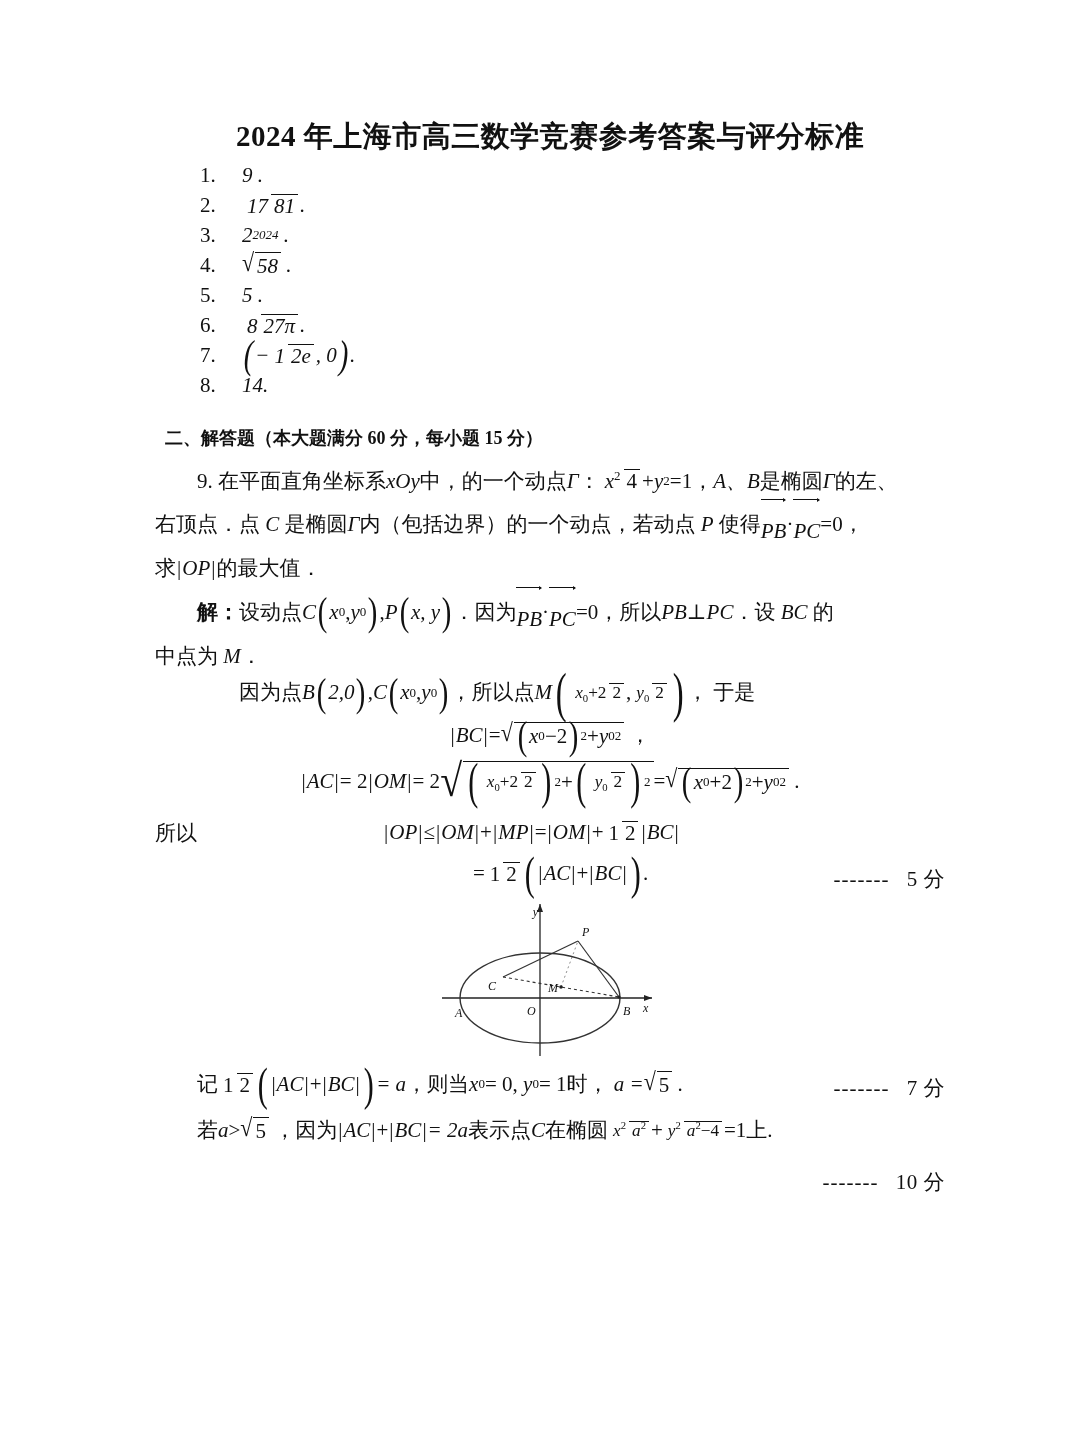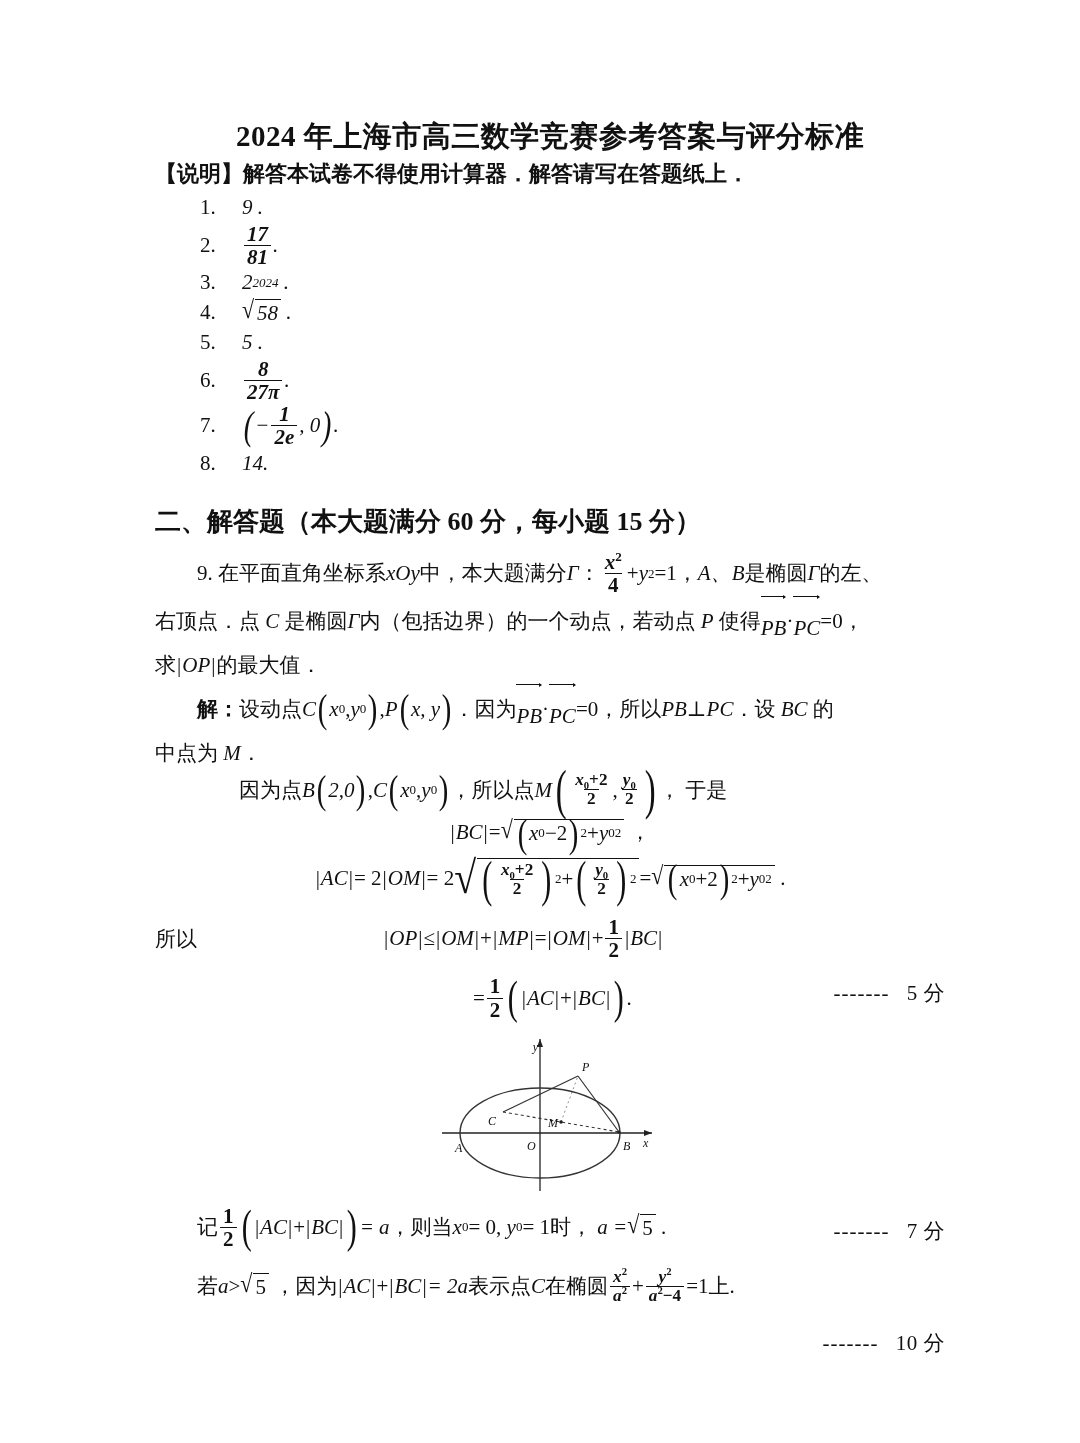--- a/index.html
+++ b/index.html
@@ -44,23 +44,23 @@
     margin: 0 0 3px 0;
     line-height: 1.3;
   }
   .section-head {
     font-size: 22px;
     font-weight: bold;
     margin: 0;
     line-height: 1.35;
   }
   .section-head-2 {
-    font-size: 26px;
+    font-size: 18px;
     font-weight: bold;
-    margin: 0;
+    margin: 10px;
     line-height: 1.35;
   }
 
   
   .blank-list {
     margin: 4px 0 0 0;
     padding: 0;
     list-style: none;
   }
   .blank-item {
@@ -77,26 +77,24 @@
   }
   .blank-val {
     display: flex;
     align-items: center;
     font-style: italic;
   }
 
   
   .frac {
     display: inline-flex;
-    flex-direction: column;
-    align-items: center;
+    align-items: flex-end;
     vertical-align: middle;
     margin: 0 2px;
     line-height: 1.05;
-    font-weight: bold;
   }
   .frac > .num { padding: 0 3px; }
   .frac > .den { padding: 0 3px; border-top: 1.3px solid #111; }
   .frac.sm { font-size: 0.82em; }
 
   .sqrt {
     display: inline-flex;
     align-items: stretch;
     vertical-align: middle;
   }
@@ -189,21 +187,20 @@
   }
 </style>
 </head>
 <body>
 
 <div class="page">
   <div class="content">
 
     <div class="doc-title">2024 年上海市高三数学竞赛参考答案与评分标准</div>
 
-    <div class="note-line">【说明】解答本试卷不得使用计算器．解答请写在答题纸上．</div>
 
 
     <ul class="blank-list">
 
       <li class="blank-item">
         <span class="blank-num">1.</span>
         <span class="blank-val">
           <span class="it">9</span>
             <span>&nbsp;.</span>
         </span>
@@ -283,21 +280,21 @@
       </li>
     </ul>
 
     <div class="section-head-2" style="margin-top:26px;">二、解答题（本大题满分 60 分，每小题 15 分）</div>
 
     <div class="body-p" style="margin-top:12px; padding-left:42px;">
       <span>9.</span>
       <span>&nbsp;</span>
       <span>在平面直角坐标系</span>
       <span class="it">xOy</span>
-      <span>中，本大题满分</span>
+      <span>中，的一个动点</span>
       <span class="it">Γ</span>
       <span>：</span>
       <span class="nowrap">
         <span class="frac">
           <span class="num"><span class="it">x</span><span class="sup">2</span></span>
           <span class="den">4</span>
         </span>
         <span>+</span>
         <span class="it">y</span>
           <span class="sup">2</span>
@@ -600,21 +597,21 @@
         <span>时，</span>
           <span>&nbsp;</span>
         <span class="it">a =</span>
         <span class="sqrt">
           <span class="radical">√</span>
             <span class="radicand">5</span>
         </span>
         <span>&nbsp;</span>
           <span>.</span>
       </div>
-      <div class="score" style="top:4px;margin-top:8px;">
+      <div class="score" style="top:4px;">
         <span class="dashes">-------</span>
         <span>&nbsp;</span>
         <span>7 分</span>
       </div>
     </div>
 
     <div class="eq-row" style="padding-left:42px; margin-top:18px;">
       <span>若</span>
       <span class="it">a</span>
       <span>&gt;</span>

